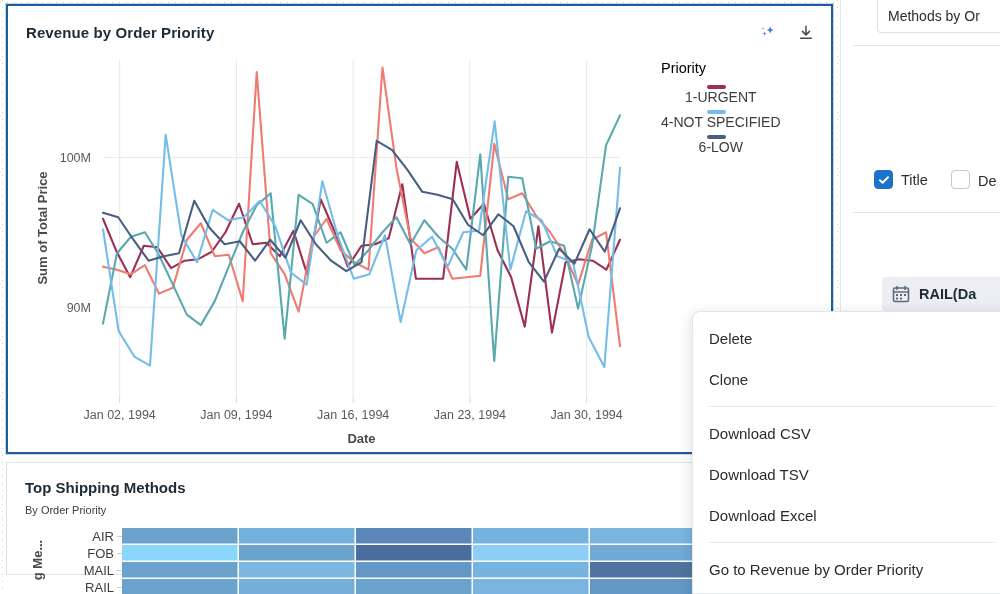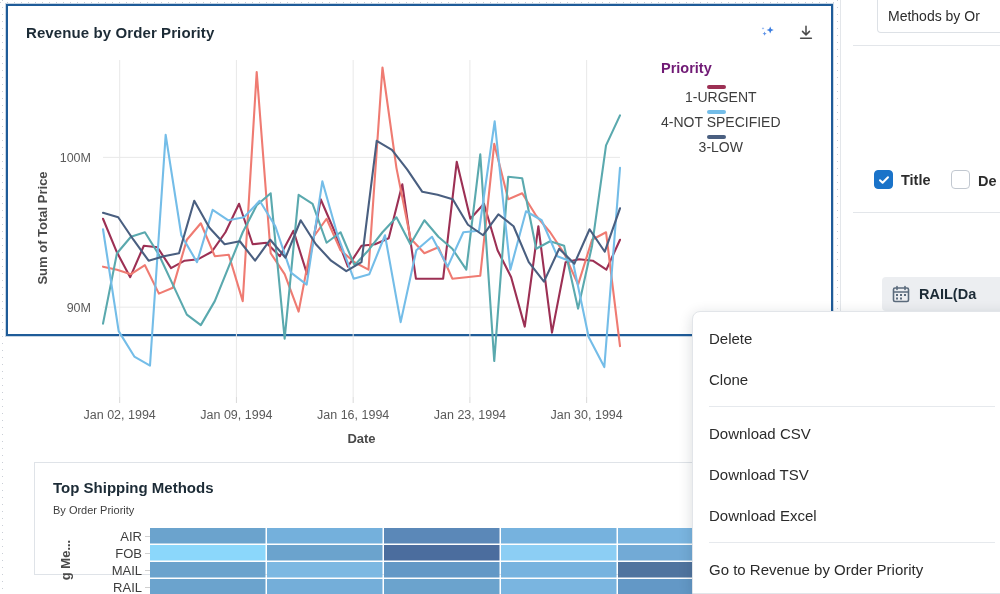--- a/index.html
+++ b/index.html
@@ -20,48 +20,48 @@
     background-position:0 2px, 2px 0;
     background-repeat:no-repeat;
   }
   #canvas:after{
     content:"";position:absolute;right:2px;top:0;bottom:0;width:1px;
     background:repeating-linear-gradient(to bottom,#c9ced6 0 1px,transparent 1px 7px);
   }
 
   
   #chart-card{
-    position:absolute;left:6px;top:4px;width:827px;height:332px;
+    position:absolute;left:6px;top:4px;width:827px;height:450px;
     background:#fff;border:2px solid #1f5c99;box-sizing:border-box;
     box-shadow:0 0 0 1px rgba(31,92,153,.25);
   }
   .card-title{
     position:absolute;left:18px;top:18px;
     font-size:15px;font-weight:bold;color:#1c2b36;letter-spacing:.1px;
   }
   .card-icons{position:absolute;right:14px;top:16px;display:flex;gap:16px;align-items:center;}
   .icon-btn{width:22px;height:22px;display:flex;align-items:center;justify-content:center;cursor:pointer;}
 
   
   #plot-wrap{position:absolute;left:0;top:46px;width:660px;height:400px;}
   #plot-svg{display:block;}
   .axis-title{font-family:"Liberation Sans",sans-serif;font-size:13px;font-weight:bold;fill:#4a4a4a;}
   .tick-lbl{font-family:"Liberation Sans",sans-serif;font-size:12.5px;fill:#5a5a5a;}
 
   
   #legend{position:absolute;left:653px;top:54px;}
-  #legend .lgd-title{font-size:14.5px;font-weight:bold;color:#701a75;margin-bottom:9px;}
+  #legend .lgd-title{font-size:14.5px;font-weight:normal;color:#000000;margin-bottom:9px;}
   .lgd-row{display:flex;align-items:center;height:25px;flex-direction:column;}
   .lgd-swatch{width:19px;height:4px;border-radius:2px;margin-right:8px;flex:none;}
   .lgd-label{font-size:14px;color:#3d3d3d;white-space:nowrap;}
 
   
   #bottom-card{
     position:absolute;left:6px;top:462px;width:827px;height:113px;
-    background:#fff;border:1px solid #dfe3e8;box-sizing:border-box;margin-left:28px;
+    background:#fff;border:1px solid #dfe3e8;box-sizing:border-box;
   }
   #bottom-card .bc-title{position:absolute;left:18px;top:16px;font-size:15px;font-weight:bold;color:#1c2b36;}
   #bottom-card .bc-sub{position:absolute;left:18px;top:41px;font-size:11px;color:#3d3d3d;}
   #heat-wrap{position:absolute;left:0;top:63px;width:700px;height:70px;overflow:hidden;}
   .hm-ylabel{font-family:"Liberation Sans",sans-serif;font-size:13px;font-weight:bold;fill:#4a4a4a;}
   .hm-tick{font-family:"Liberation Sans",sans-serif;font-size:13px;fill:#3d3d3d;}
 
   
   #right-panel{
     position:absolute;left:840px;top:0;width:160px;height:594px;
@@ -69,21 +69,21 @@
   }
   .rp-sep{position:absolute;left:12px;right:0;height:1px;background:#e3e6ea;}
   .rp-field{
     position:absolute;box-sizing:border-box;border:1px solid #dde1e6;border-radius:4px;
     background:#fff;display:flex;align-items:center;padding:0 10px;
     font-size:14px;color:#2c2c2c;white-space:nowrap;overflow:hidden;
   }
   .cb{width:19px;height:19px;border-radius:4px;box-sizing:border-box;flex:none;}
   .cb.on{background:#1a73c9;border:1px solid #1a73c9;display:flex;align-items:center;justify-content:center;}
   .cb.off{background:#fff;border:1.5px solid #c2c8d0;}
-  .cb-lbl{font-size:14.5px;font-weight:bold;color:#2c2c2c;margin-left:8px;}
+  .cb-lbl{font-size:14.5px;font-weight:normal;color:#2c2c2c;margin-left:8px;}
   #xaxis-pill{
     position:absolute;left:882px;top:277px;width:130px;height:34px;
     background:#eceef1;border-radius:4px;display:flex;align-items:center;padding:0 10px;
     box-sizing:border-box;font-size:14.5px;font-weight:bold;color:#1c2b36;white-space:nowrap;overflow:hidden;
   }
 
   
   #ctx-menu{
     position:absolute;left:692px;top:311px;width:320px;height:283px;
     background:#fff;border:1px solid #e2e5e9;border-radius:8px 0 0 0;
@@ -166,21 +166,21 @@
           <div class="lgd-row">
             <span class="lgd-swatch" style="background: rgb(156, 48, 84);"></span>
             <span class="lgd-label">1-URGENT</span>
           </div>
           <div class="lgd-row">
             <span class="lgd-swatch" style="background: rgb(116, 189, 232);"></span>
             <span class="lgd-label">4-NOT SPECIFIED</span>
           </div>
           <div class="lgd-row">
             <span class="lgd-swatch" style="background: rgb(74, 95, 128);"></span>
-            <span class="lgd-label">3-LOW</span>
+            <span class="lgd-label">6-LOW</span>
           </div>
         </div>
     </div>
   </div>
 
   <div id="bottom-card">
     <div class="bc-title">Top Shipping Methods</div>
     <div class="bc-sub">By Order Priority</div>
     <div id="heat-wrap">
       <svg id="heat-svg" width="700" height="70" viewBox="0 0 700 70">

